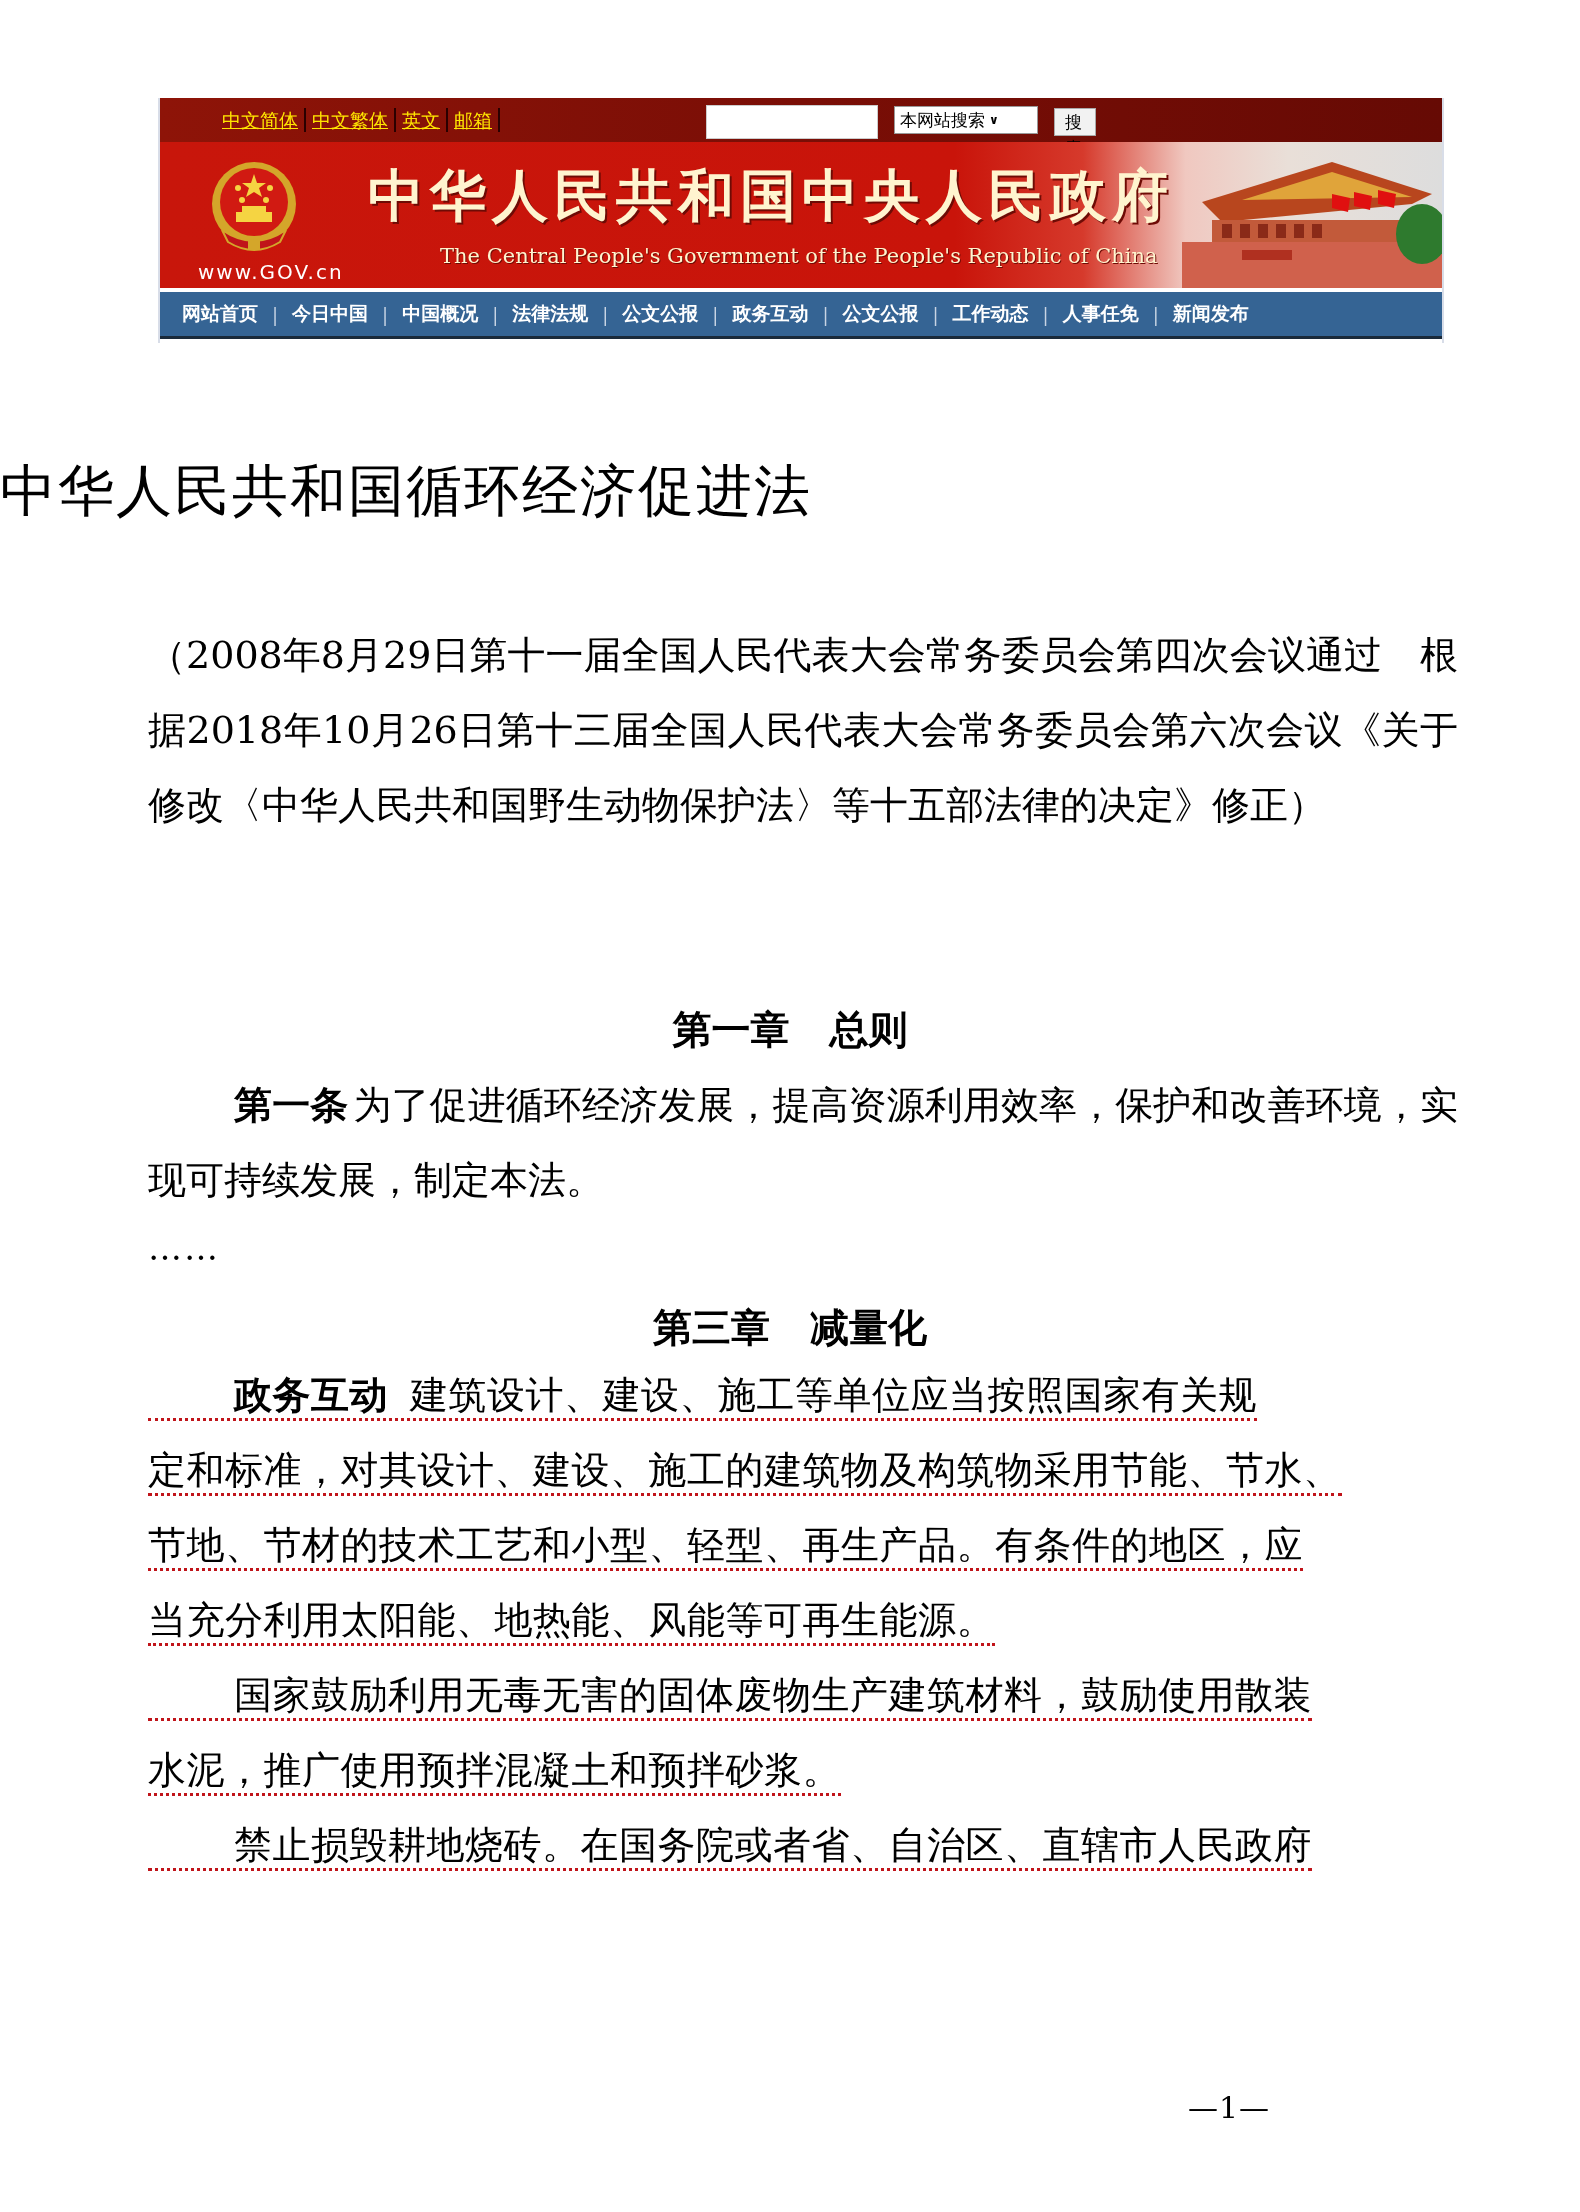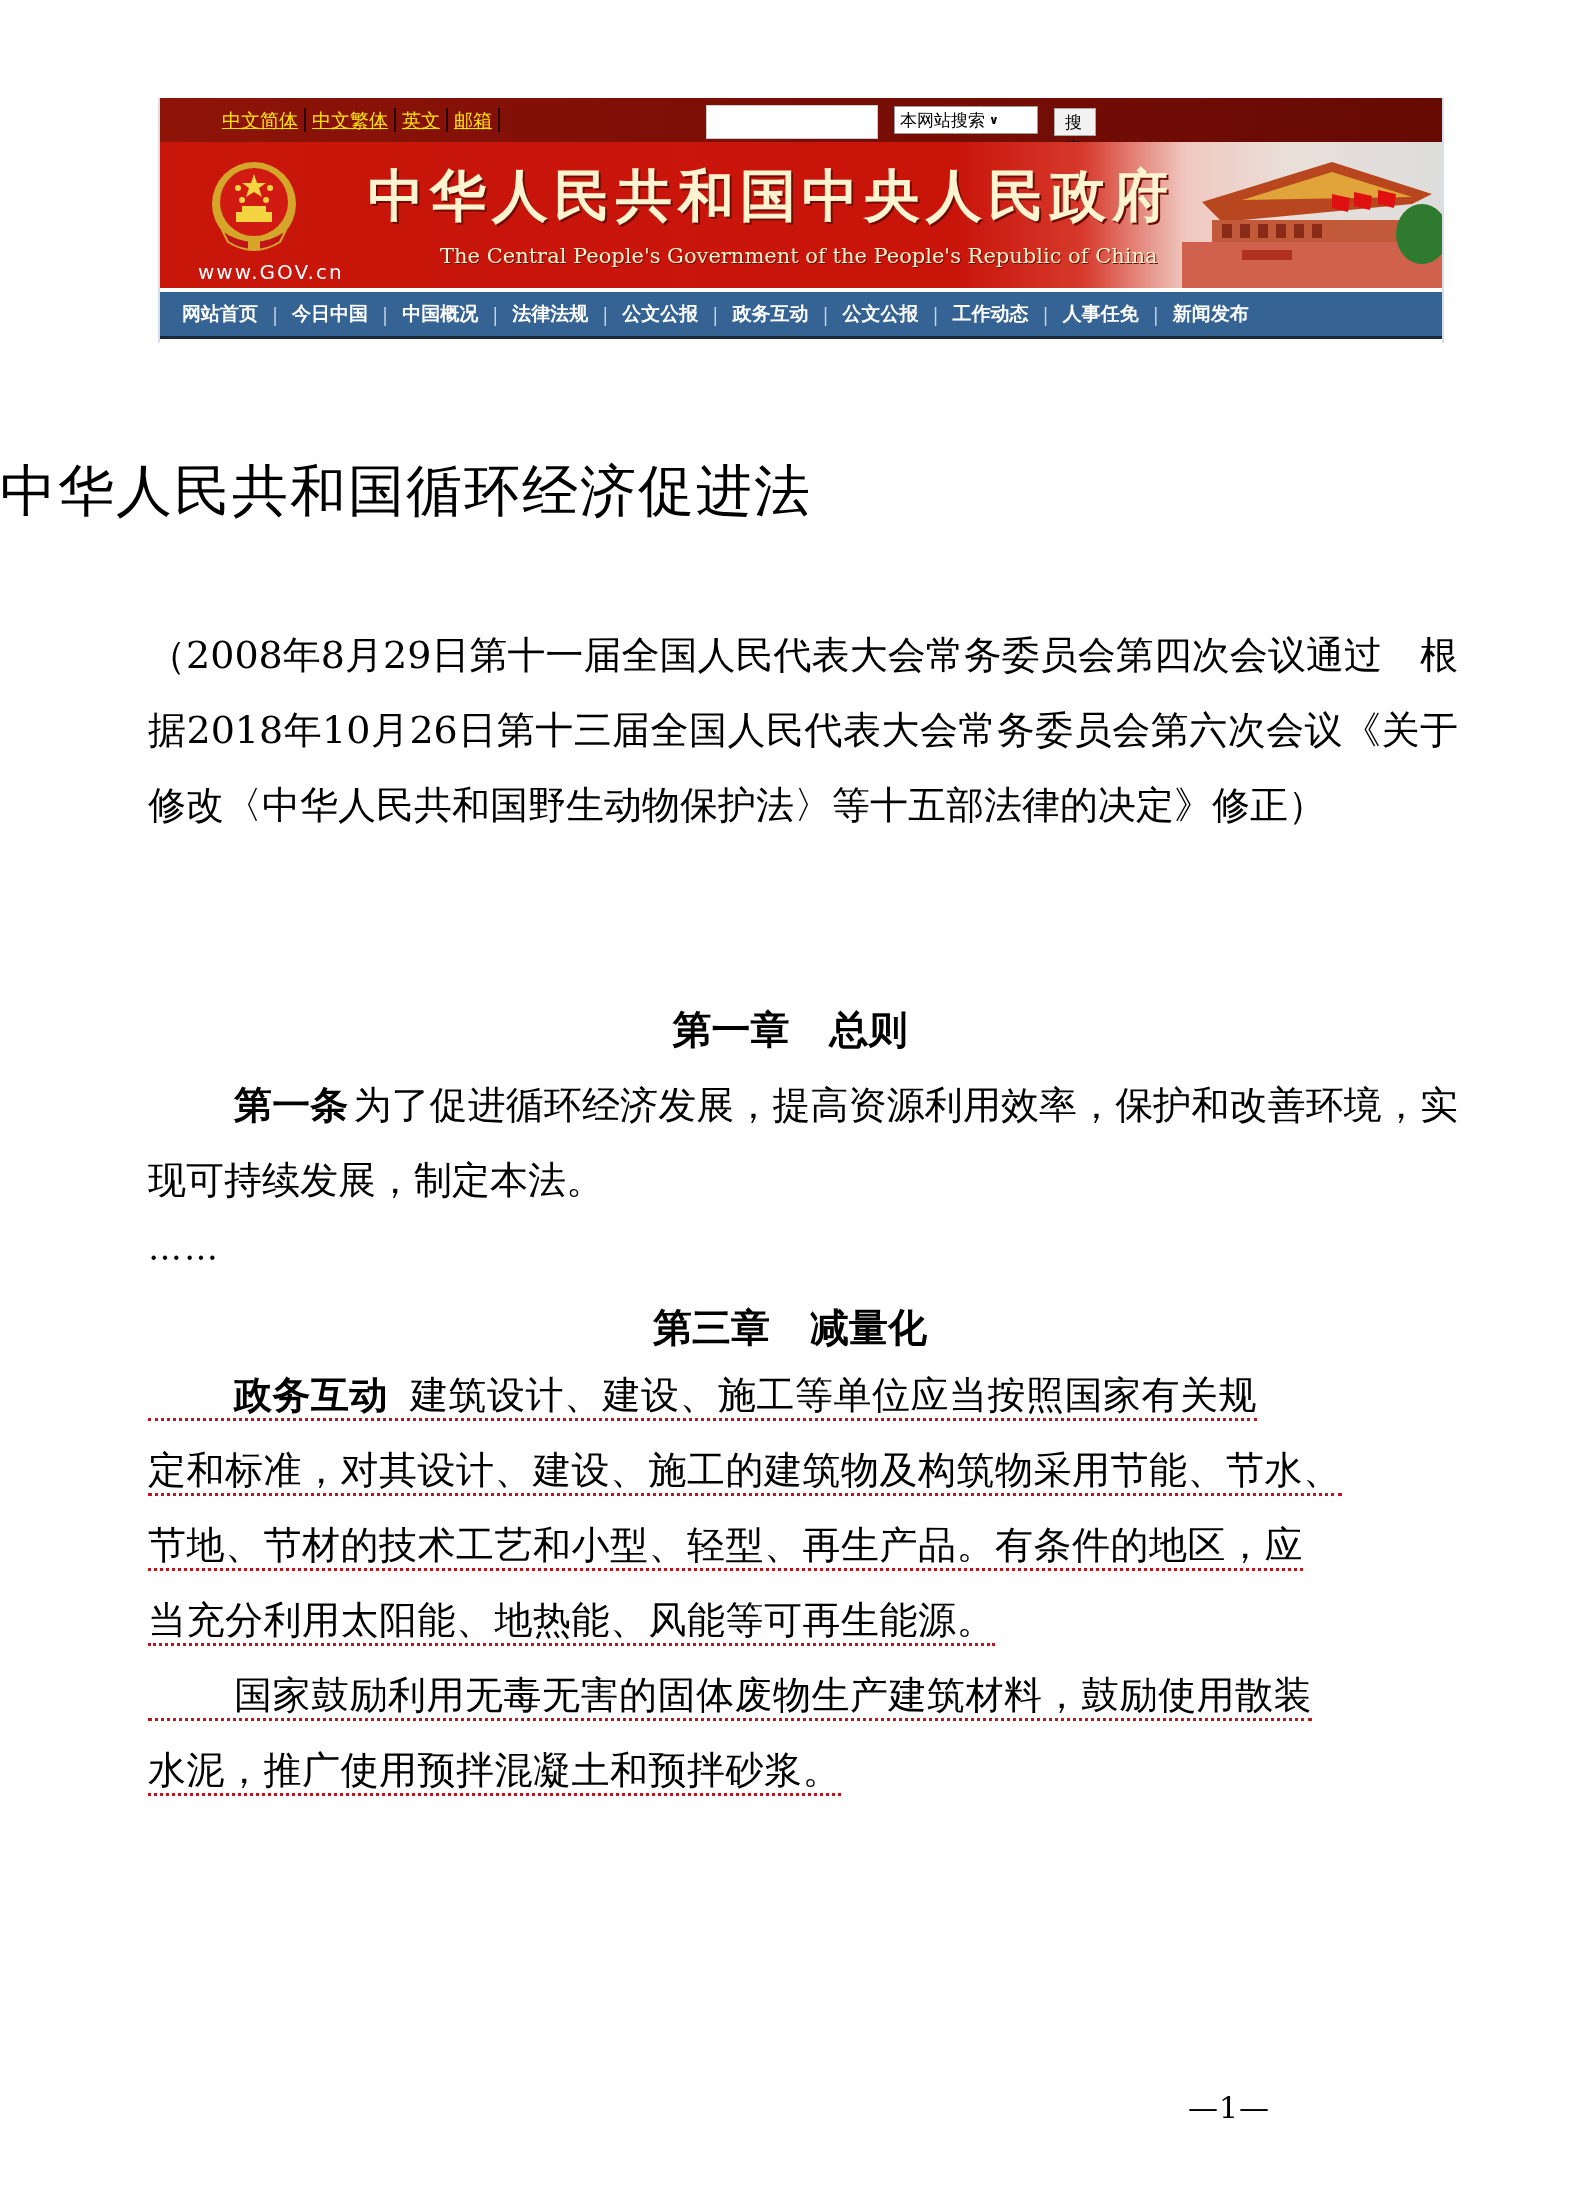--- a/index.html
+++ b/index.html
@@ -183,15 +183,18 @@
   </div>
   <div class="ul-line">
     <span class="txt">当充分利用太阳能、地热能、风能等可再生能源。</span>
   </div>
   <div class="ul-line">
     <span class="txt" style="padding-left:86px;">国家鼓励利用无毒无害的固体废物生产建筑材料，鼓励使用散装</span>
   </div>
   <div class="ul-line">
     <span class="txt">水泥，推广使用预拌混凝土和预拌砂浆。</span>
   </div>
+  <div class="ul-line">
+    <span class="txt" style="padding-left:86px;">禁止损毁耕地烧砖。在国务院或者省、自治区、直辖市人民政府</span>
+  </div>
 </div>
 
 <div class="page-num">—1—</div>
 
 </body></html>

